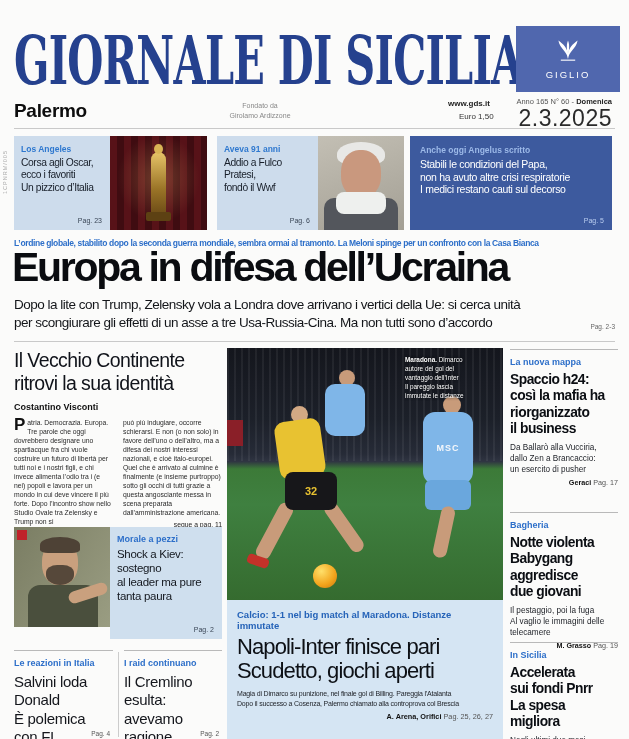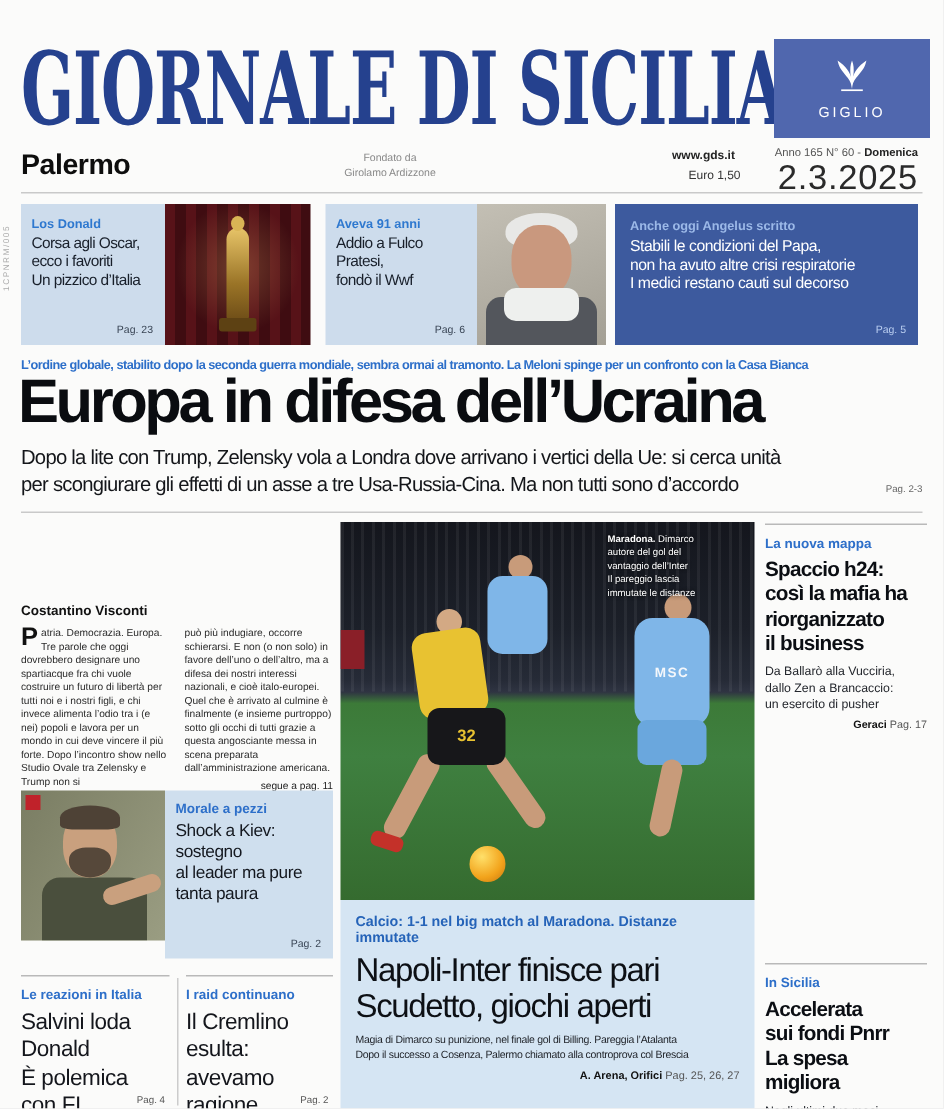--- a/index.html
+++ b/index.html
@@ -158,21 +158,21 @@
   <div class="abs edition">Palermo</div>
   <div class="abs founded preline">Fondato da
 Girolamo Ardizzone</div>
   <div class="abs site">www.gds.it</div>
   <div class="abs price">Euro 1,50</div>
   <div class="abs issue"><span>Anno 165 N° 60 - </span><b>Domenica</b></div>
   <div class="abs date">2.3.2025</div>
   <div class="abs rule-top"></div>
 
   <div class="abs tz-text" style="left:14px;width:96px;">
-    <div class="tz-kicker">Los Donald</div>
+    <div class="tz-kicker">Los Angeles</div>
     <div class="tz-title preline">Corsa agli Oscar,
 ecco i favoriti
 Un pizzico d’Italia</div>
     <div class="tz-page">Pag. 23</div>
   </div>
   <div class="abs tz-photo ph-oscar">
     <div class="statue"></div>
     <div class="statue-head"></div>
     <div class="statue-base"></div>
   </div>
@@ -199,20 +199,22 @@
     <div class="tz-page">Pag. 5</div>
   </div>
 
   <div class="abs lead-kicker">L’ordine globale, stabilito dopo la seconda guerra mondiale, sembra ormai al tramonto. La Meloni spinge per un confronto con la Casa Bianca</div>
   <div class="abs lead-headline">Europa in difesa dell’Ucraina</div>
   <div class="abs lead-deck preline">Dopo la lite con Trump, Zelensky vola a Londra dove arrivano i vertici della Ue: si cerca unità
 per scongiurare gli effetti di un asse a tre Usa-Russia-Cina. Ma non tutti sono d’accordo</div>
   <div class="abs lead-page">Pag. 2-3</div>
   <div class="abs rule-2"></div>
 
+  <div class="abs op-headline preline">Il Vecchio Continente
+ritrovi la sua identità</div>
   <div class="abs op-byline">Costantino Visconti</div>
   <div class="abs op-body">
     <div class="op-col"><span class="dropcap">P</span><span>atria. Democrazia. Europa. Tre parole che oggi dovrebbero designare uno spartiacque fra chi vuole costruire un futuro di libertà per tutti noi e i nostri figli, e chi invece alimenta l’odio tra i (e nei) popoli e lavora per un mondo in cui deve vincere il più forte. Dopo l’incontro show nello Studio Ovale tra Zelensky e Trump non si</span></div>
     <div class="op-col"><span>può più indugiare, occorre schierarsi. E non (o non solo) in favore dell’uno o dell’altro, ma a difesa dei nostri interessi nazionali, e cioè italo-europei. Quel che è arrivato al culmine è finalmente (e insieme purtroppo) sotto gli occhi di tutti grazie a questa angosciante messa in scena preparata dall’amministrazione americana.</span><span class="segue">segue a pag. 11</span></div>
   </div>
 
   <div class="abs kiev">
     <div class="kiev-photo">
       <div class="zl-logo"></div>
       <div class="zl-body"></div>
@@ -284,20 +286,31 @@
     <div class="kick">La nuova mappa</div>
     <div class="rail-title preline">Spaccio h24:
 così la mafia ha
 riorganizzato
 il business</div>
     <div class="rail-body preline">Da Ballarò alla Vucciria,
 dallo Zen a Brancaccio:
 un esercito di pusher</div>
     <div class="rail-by"><b>Geraci</b><span> Pag. 17</span></div>
   </div>
+  <div class="abs rail r2">
+    <div class="kick">Bagheria</div>
+    <div class="rail-title preline">Notte violenta
+Babygang
+aggredisce
+due giovani</div>
+    <div class="rail-body preline">Il pestaggio, poi la fuga
+Al vaglio le immagini delle
+telecamere</div>
+    <div class="rail-by"><b>M. Grasso</b><span> Pag. 19</span></div>
+  </div>
   <div class="abs rail r3">
     <div class="kick">In Sicilia</div>
     <div class="rail-title preline">Accelerata
 sui fondi Pnrr
 La spesa
 migliora</div>
     <div class="rail-body preline">Negli ultimi due mesi
 percentuale raddoppiata</div>
 
   </div>

